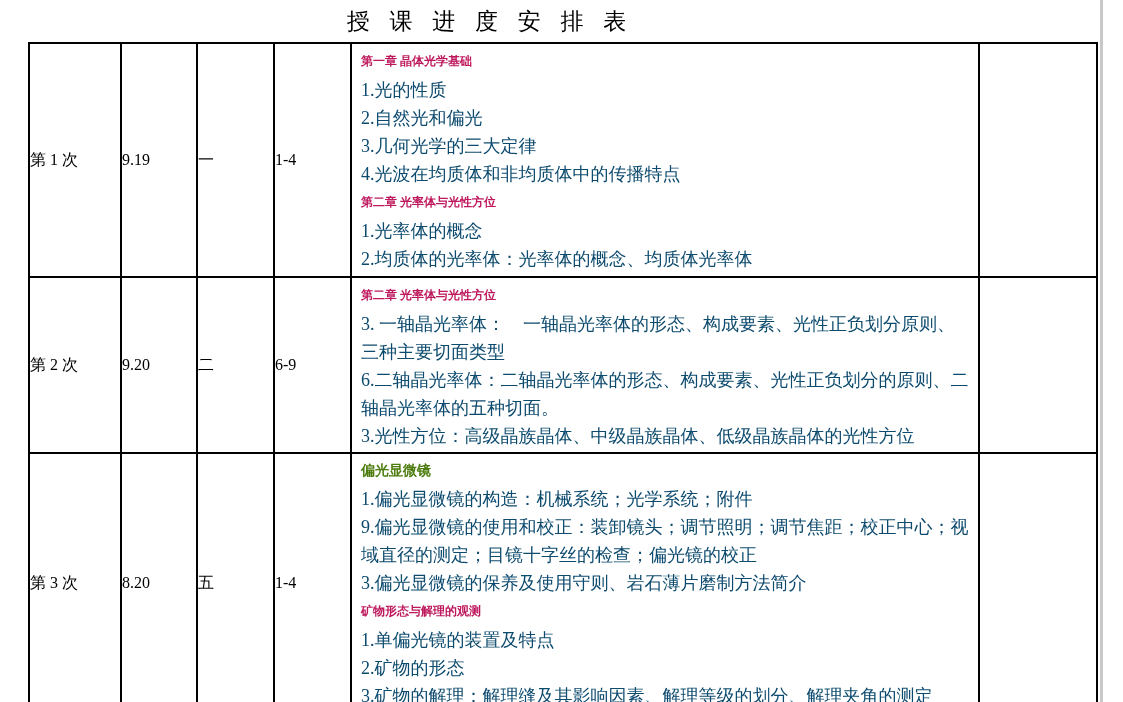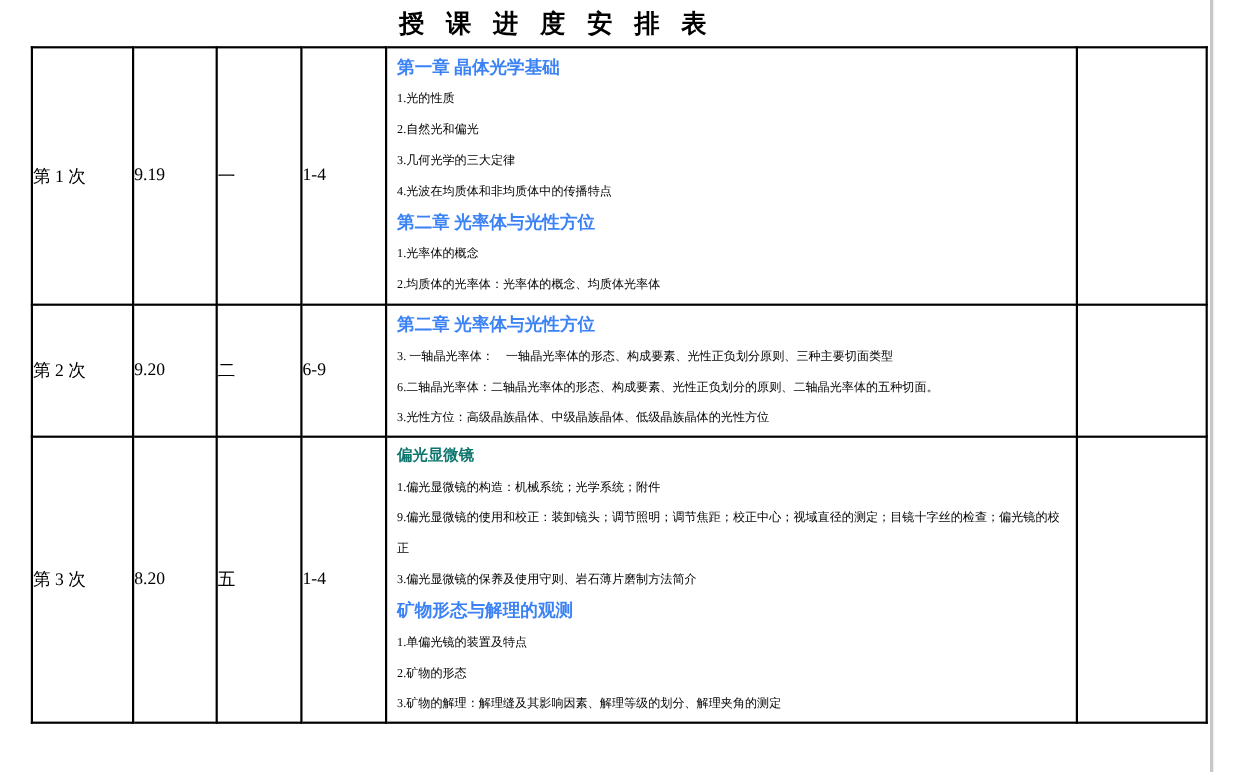--- a/index.html
+++ b/index.html
@@ -7,24 +7,24 @@
     width: 1123px; height: 702px;
     background: #ffffff;
     font-family: "Liberation Serif", "DejaVu Serif", serif;
     color: #000000;
     overflow: hidden;
   }
   .page { position: relative; width: 1123px; height: 702px; }
 
   .doc-title {
     position: absolute;
-    top: 6px; left: 16px; width: 980px;
+    top: 6px; left: 0; width: 980px;
     text-align: center;
     font-size: 23px;
-    font-weight: bold;
+    font-weight: normal;
     letter-spacing: 7px;
     color: #000;
   }
 
   table.schedule {
     position: absolute;
     left: 28px; top: 42px;
     width: 1068px;
     border-collapse: collapse;
     table-layout: fixed;
@@ -44,35 +44,35 @@
     text-align: left;
     vertical-align: middle;
   }
   td.content-cell {
     vertical-align: top;
     padding: 3px 9px 2px 9px;
   }
   td.remark-cell { background: #fff; }
 
   .line {
-    font-size: 11px;
+    font-size: 18px;
     line-height: 28px;
-    color: #000000;
+    color: #0c4a6e;
   }
   .line.chapter {
-    font-size: 16px;
+    font-size: 12px;
     font-weight: bold;
     line-height: 29px;
-    color: #3b82f6;
+    color: #be185d;
   }
   .line.section {
     font-size: 14px;
     font-weight: bold;
     line-height: 28px;
-    color: #0f766e;
+    color: #4d7c0f;
   }
 
   .scan-edge-right {
     position: absolute;
     right: 20px; top: 0;
     width: 3px; height: 702px;
     background: #c8c8c8;
   }
 </style>
 </head>

